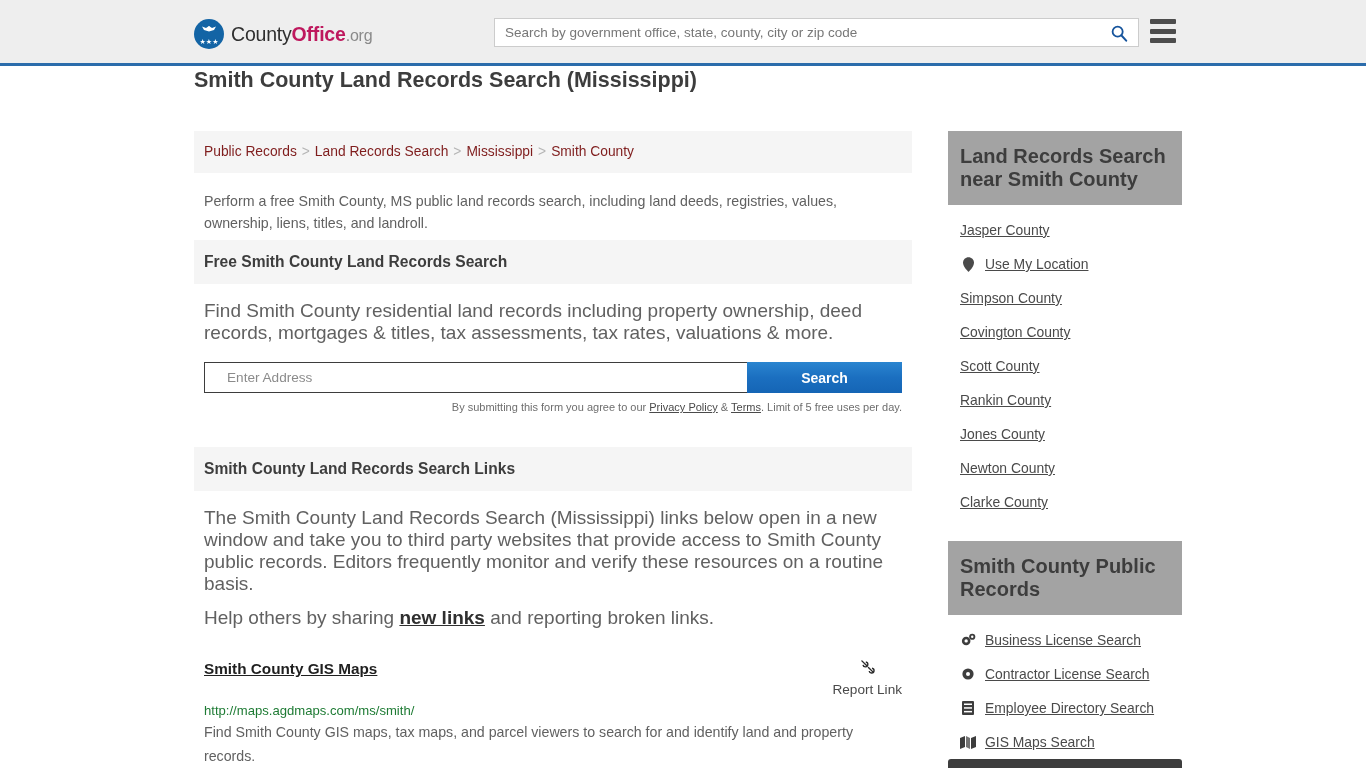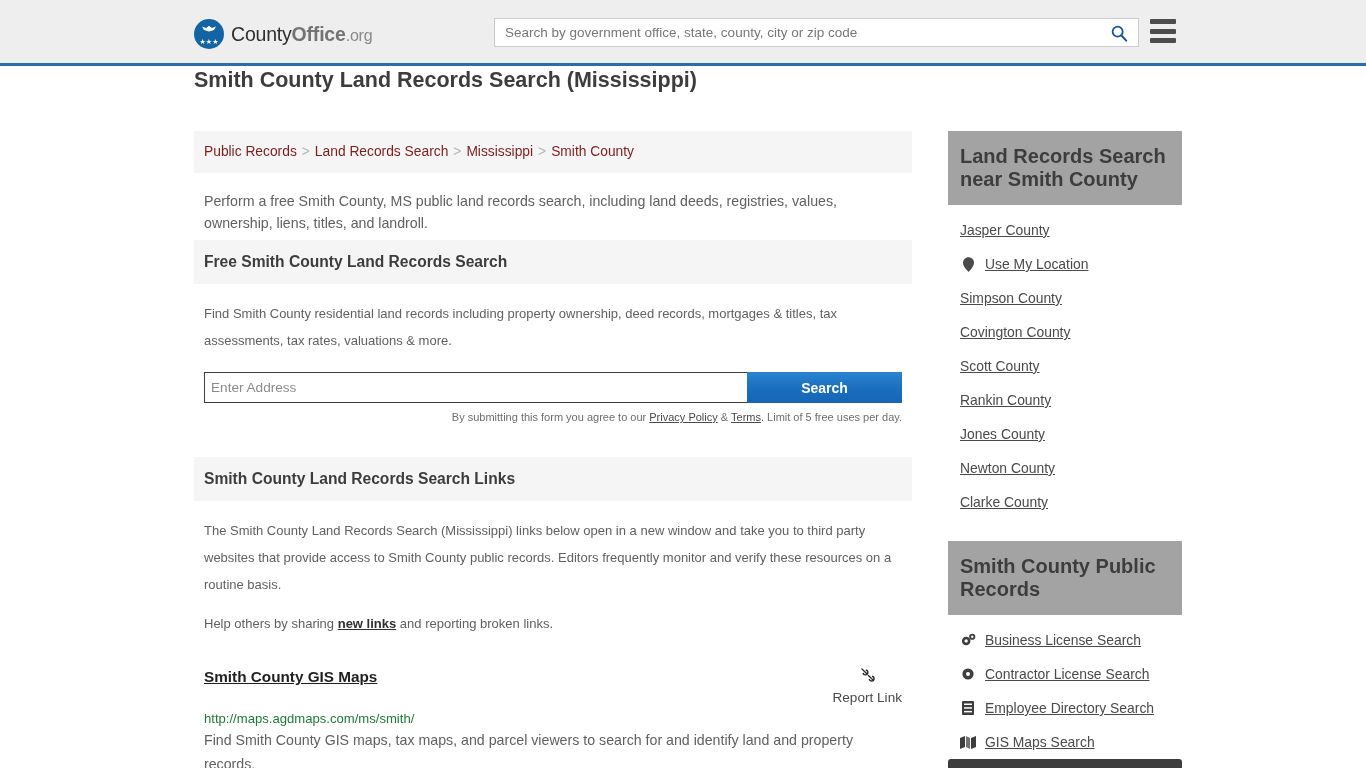--- a/index.html
+++ b/index.html
@@ -51,21 +51,21 @@
     letter-spacing: 0px;
     line-height: 7px;
     white-space: nowrap;
   }
   .logo-text {
     font-size: 19.5px;
     letter-spacing: -0.2px;
     white-space: nowrap;
   }
   .logo-text .t-county { color: #2f2f2f; }
-  .logo-text .t-office { color: #737373; font-weight: bold; }
+  .logo-text .t-office { color: #be185d; font-weight: bold; }
   .logo-text .t-org    { color: #8a8a8a; font-size: 16px; }
 
   .search-wrap {
     position: absolute;
     left: 494px;
     top: 18px;
     width: 645px;
     height: 29px;
     background: #ffffff;
     border: 1px solid #ccc;
@@ -152,40 +152,40 @@
   
   .sec-head {
     background: #f5f5f5;
     padding: 13px 10px;
     font-size: 15.6px;
     font-weight: bold;
     color: #3d3d3d;
   }
   .sec-body {
     padding: 16px 10px 0 10px;
-    font-size: 13px;
-    line-height: 27px;
+    font-size: 19px;
+    line-height: 22px;
     color: #616161;
   }
   .sec-body p { margin-bottom: 12px; }
 
   
   .form-row {
     display: flex;
     margin: 18px 10px 0 10px;
     height: 31px;
   }
   .addr-input {
     flex: 1;
     border: 1px solid #3d3d3d;
     border-right: none;
     font-family: "Liberation Sans", sans-serif;
     font-size: 13.6px;
     color: #404040;
-    padding: 0 6px;
+    padding: 0 22px;
     outline: none;
   }
   .addr-input::placeholder { color: #8b8b8b; }
   .go-btn {
     width: 155px;
     border: none;
     background: linear-gradient(to bottom, #2a85d0 0%, #1b6fc0 50%, #1565b5 100%);
     color: #ffffff;
     font-family: "Liberation Sans", sans-serif;
     font-size: 14px;

